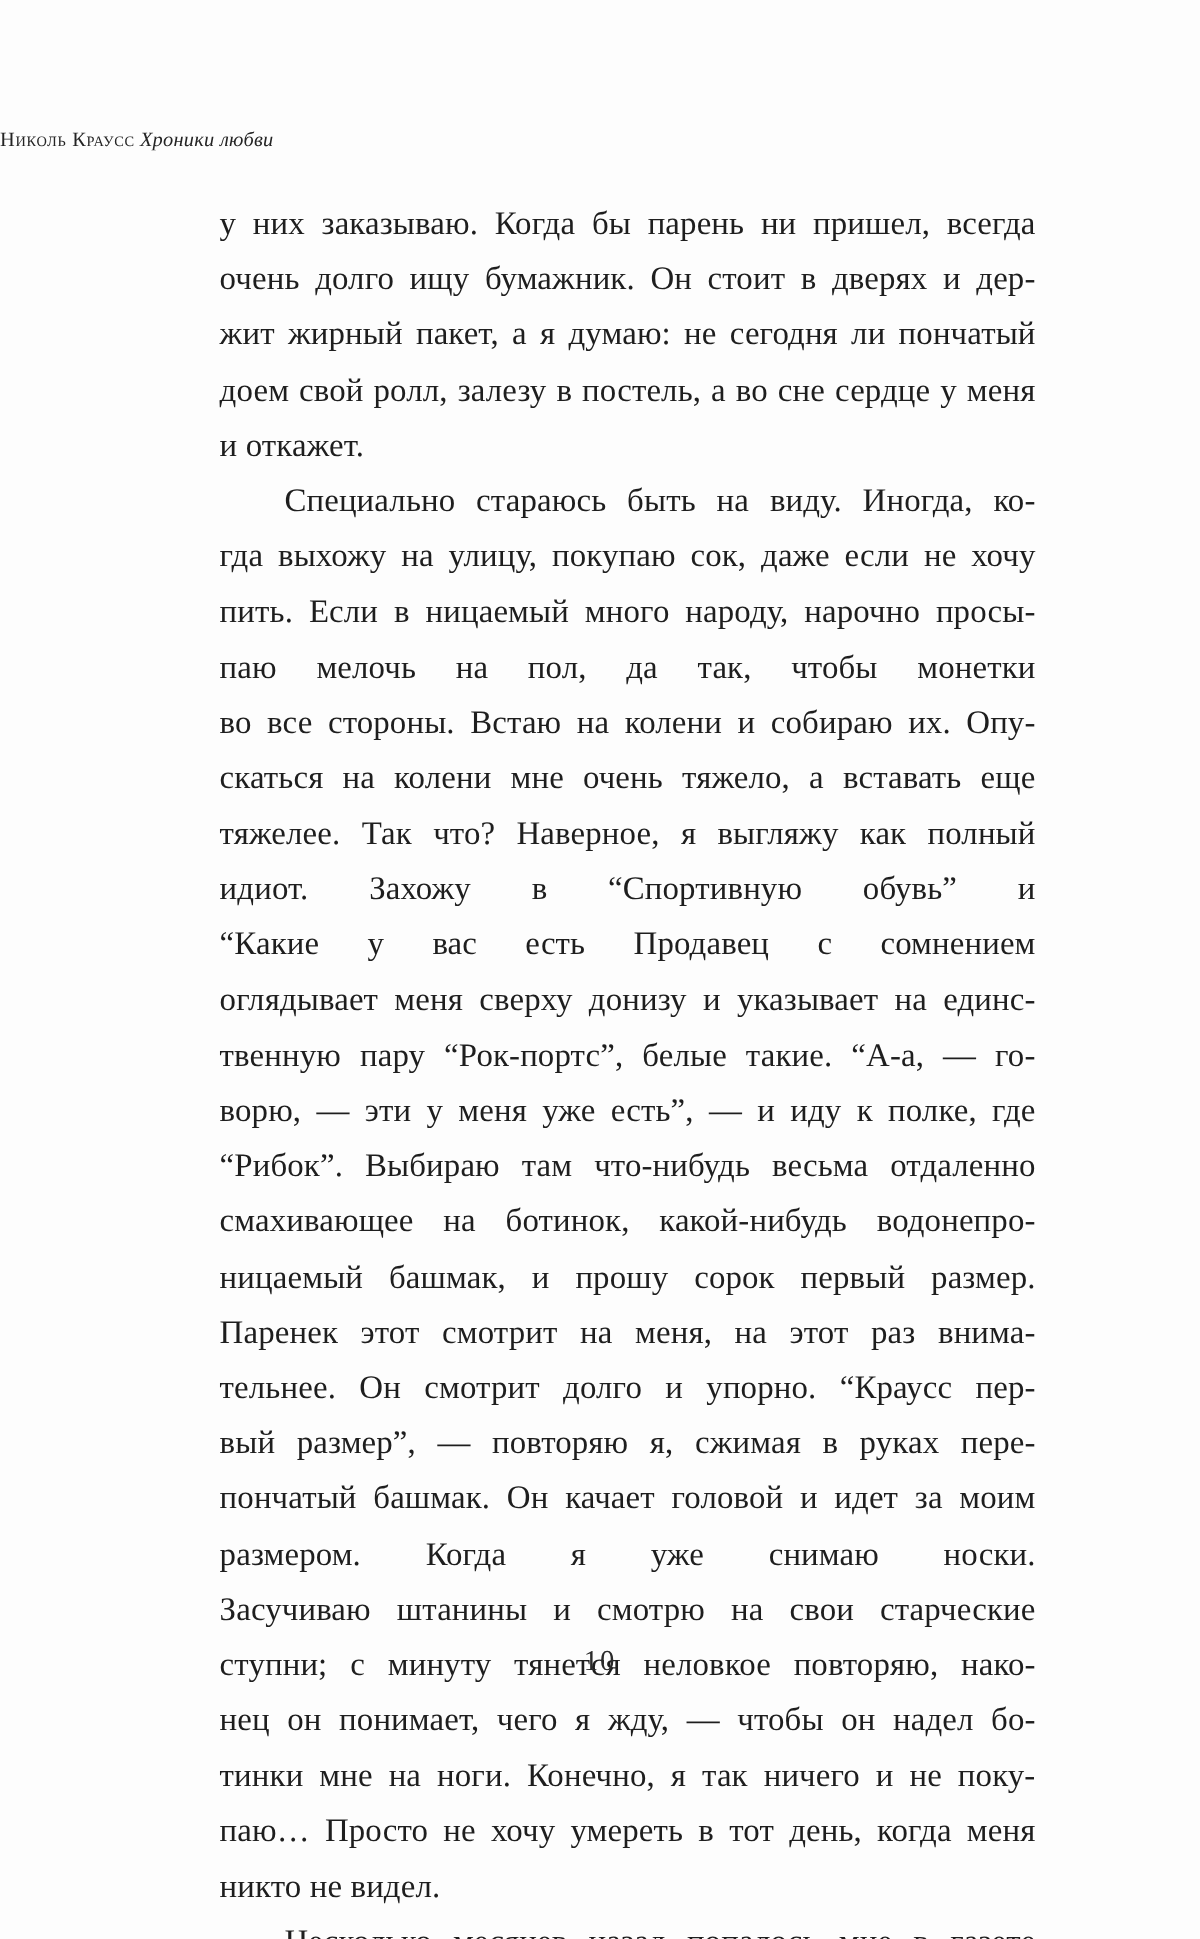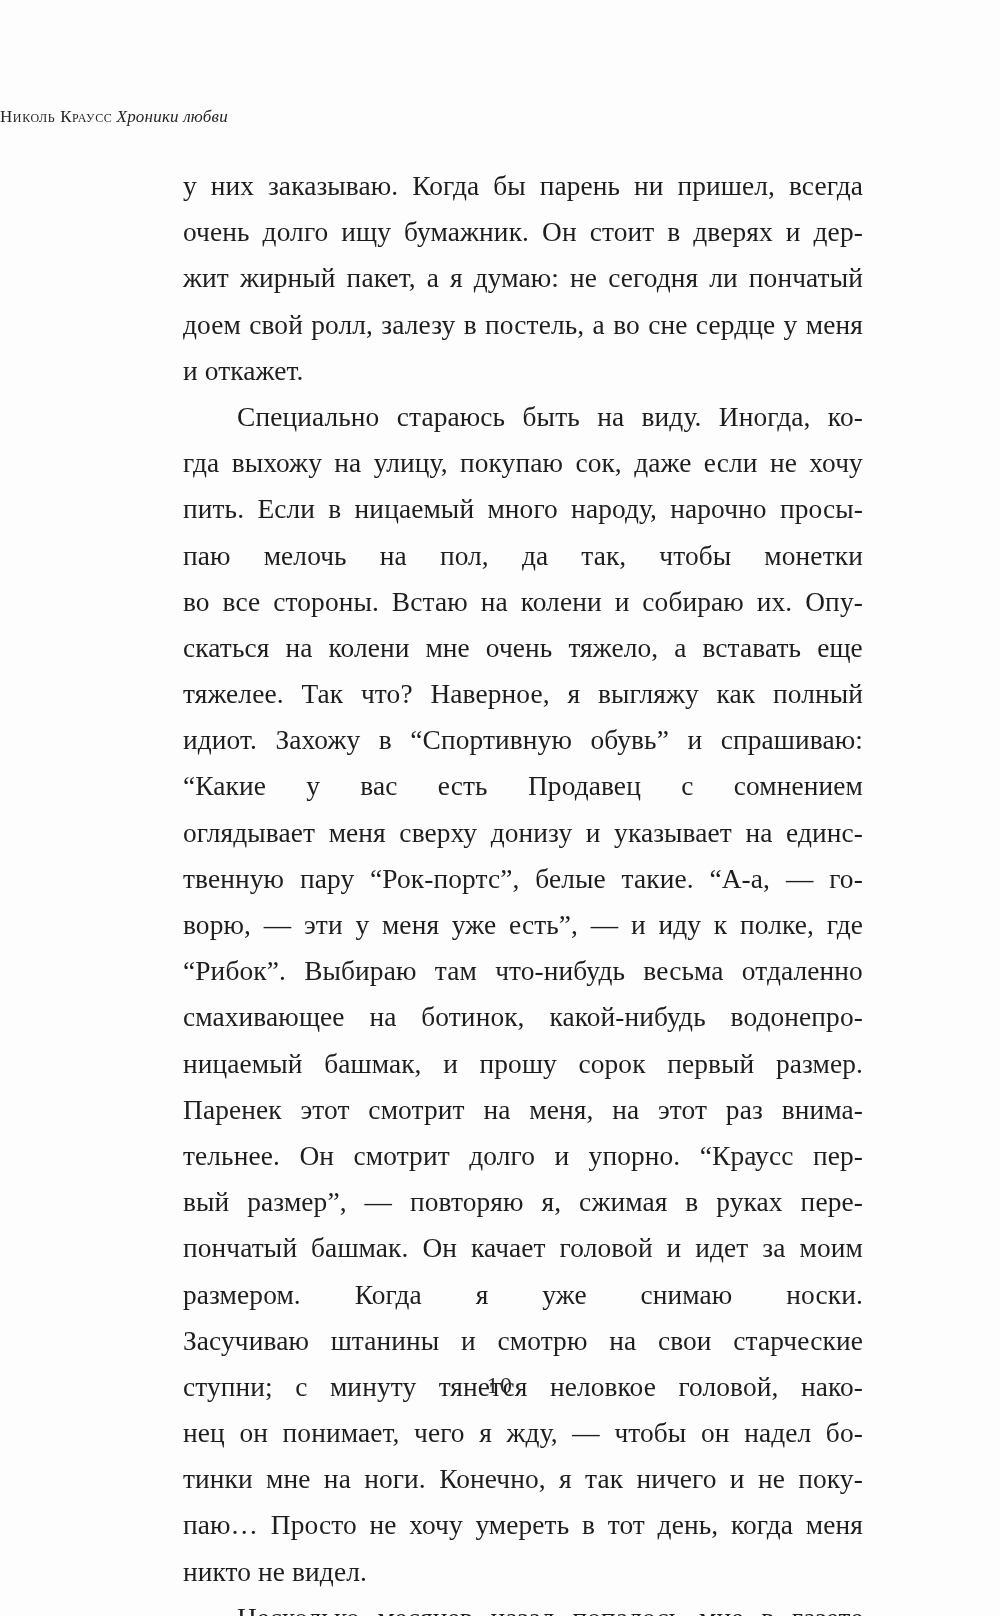--- a/index.html
+++ b/index.html
@@ -221,21 +221,20 @@
           <span>как</span>
           <span>полный</span>
         </div>
       <div class="ln just">
           <span>идиот.</span>
           <span>Захожу</span>
           <span>в</span>
           <span>“Спортивную</span>
           <span>обувь”</span>
           <span>и</span>
-          <span>спрашиваю:</span>
         </div>
       <div class="ln just">
           <span>“Какие</span>
           <span>у</span>
           <span>вас</span>
           <span>есть</span>
           <span>Продавец</span>
           <span>с</span>
           <span>сомнением</span>
         </div>
@@ -357,21 +356,21 @@
           <span>на</span>
           <span>свои</span>
           <span>старческие</span>
         </div>
       <div class="ln just">
           <span>ступни;</span>
           <span>с</span>
           <span>минуту</span>
           <span>тянется</span>
           <span>неловкое</span>
-          <span>головой,</span>
+          <span>повторяю,</span>
           <span>нако-</span>
         </div>
       <div class="ln just">
           <span>нец</span>
           <span>он</span>
           <span>понимает,</span>
           <span>чего</span>
           <span>я</span>
           <span>жду,</span>
           <span>—</span>

